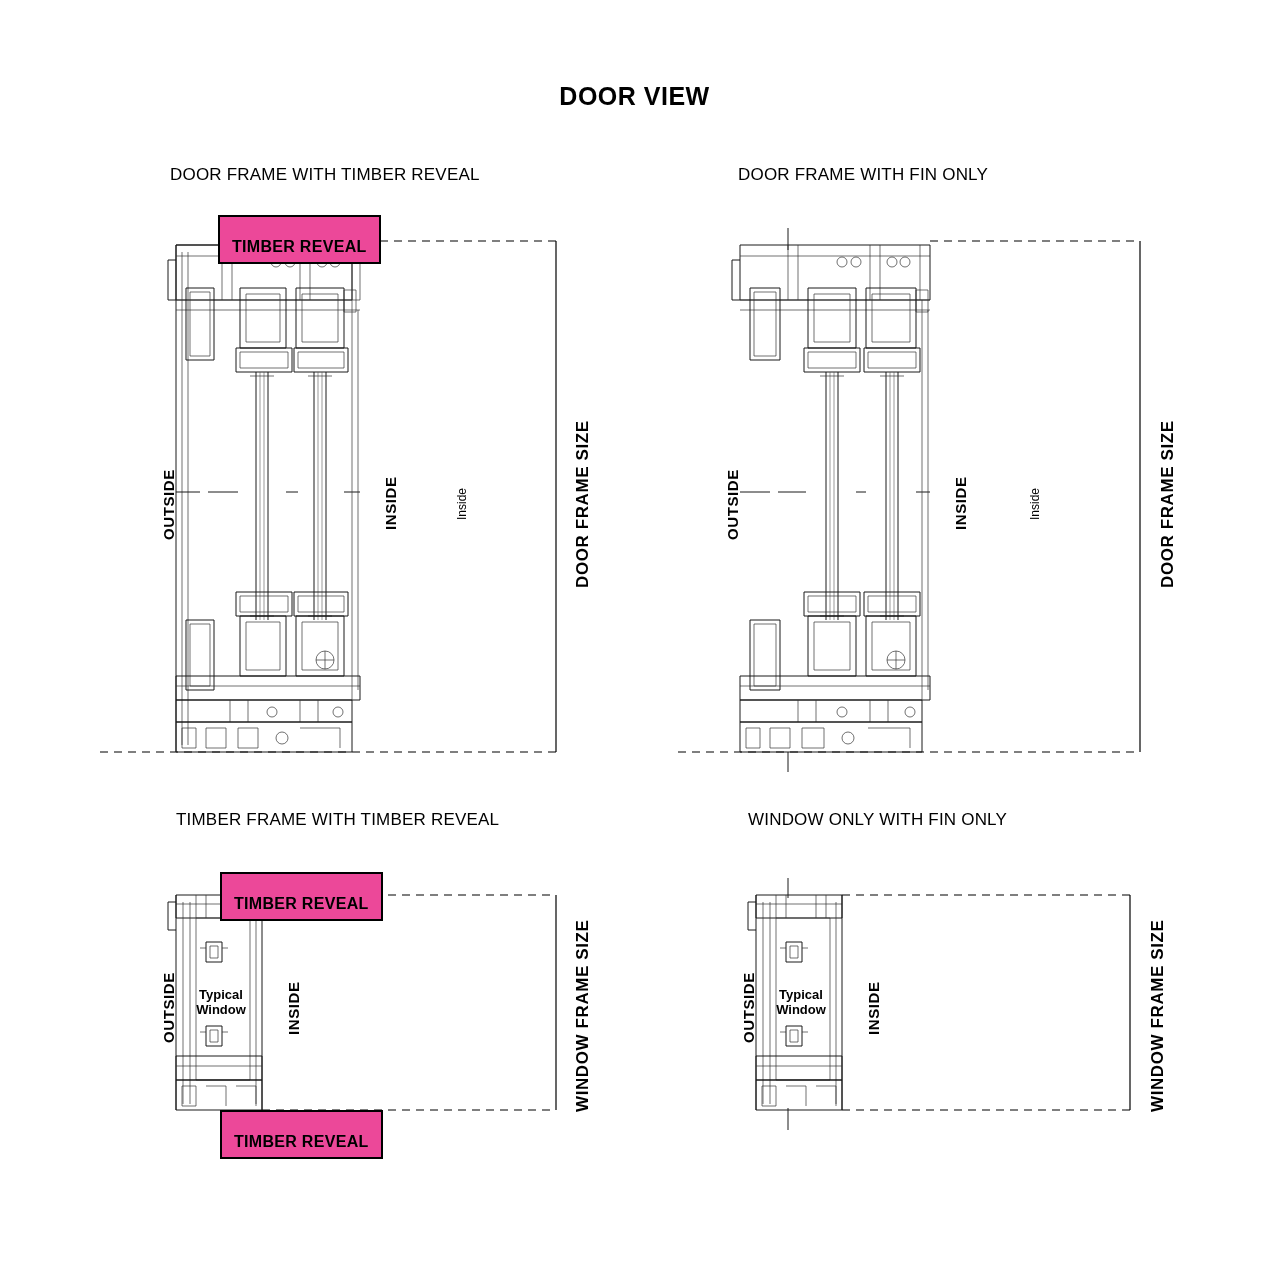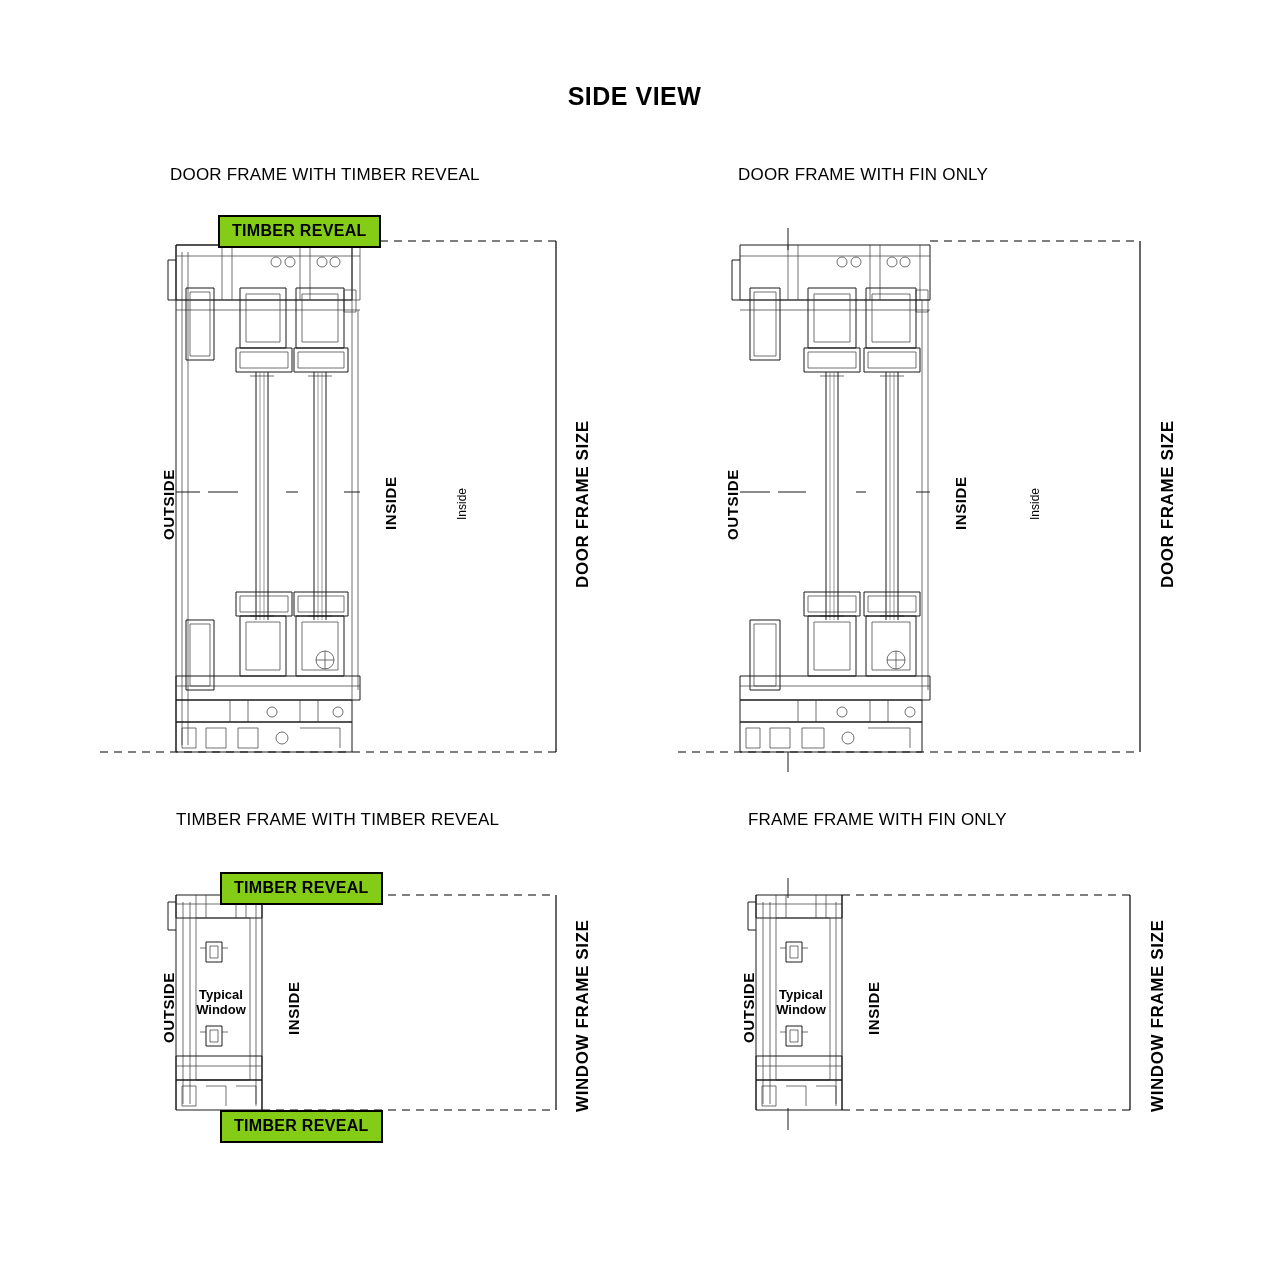--- a/index.html
+++ b/index.html
@@ -54,25 +54,25 @@
     font-size: 17px;
   }
   .vlabel.light {
     font-weight: normal;
     font-size: 12px;
     letter-spacing: 0;
   }
   .boxlabel {
     position: absolute;
     border: 2px solid #000;
-    background: #84cc16;
+    background: #ec4899;
     font-size: 16px;
     font-weight: bold;
     letter-spacing: 0.3px;
-    padding: 5px 12px 6px 12px;
+    padding: 21px 12px 6px 12px;
     white-space: nowrap;
     text-align: center;
   }
   .winlabel {
     position: absolute;
     font-size: 13px;
     font-weight: bold;
     text-align: center;
     line-height: 1.15;
     white-space: nowrap;
@@ -87,21 +87,21 @@
   .ln-thin { stroke: #333; fill: none; stroke-width: 0.7; }
   .ln-lt { stroke: #555; fill: none; stroke-width: 0.6; }
   .dash { stroke: #000; fill: none; stroke-width: 1.1; stroke-dasharray: 8 6; }
   .solid-b { stroke: #000; fill: none; stroke-width: 1.2; }
 </style>
 </head>
 <body>
 
 <div class="page">
 
-  <div class="main-title">SIDE VIEW</div>
+  <div class="main-title">DOOR VIEW</div>
 
   <div class="panel" style="left:0;top:0;width:640px;height:790px;">
     <div class="panel-title" style="left:170px;top:165px;">DOOR FRAME WITH TIMBER REVEAL</div>
 
     <svg width="640" height="790">
 
       <path class="dash" d="M352 241 H556"></path>
       <path class="dash" d="M100 752 H556"></path>
       <path class="solid-b" d="M556 241 V752"></path>
 
@@ -364,21 +364,21 @@
     <div class="vlabel" style="left:160px;top:253px;">OUTSIDE</div>
     <div class="vlabel" style="left:285px;top:245px;">INSIDE</div>
     <div class="winlabel" style="left:180px;top:198px;width:82px;">
       <span>Typical</span><br>
       <span>Window</span>
     </div>
     <div class="vlabel size" style="left:573px;top:322px;">WINDOW FRAME SIZE</div>
   </div>
 
   <div class="panel" style="left:630px;top:790px;width:639px;height:420px;">
-    <div class="panel-title" style="left:118px;top:20px;">FRAME FRAME  WITH FIN ONLY</div>
+    <div class="panel-title" style="left:118px;top:20px;">WINDOW ONLY  WITH FIN ONLY</div>
 
     <svg width="639" height="420">
 
       <path class="dash" d="M212 105 H500"></path>
       <path class="dash" d="M212 320 H500"></path>
       <path class="solid-b" d="M500 105 V320"></path>
 
       <path class="ln" d="M158 88 V108"></path>
       <path class="ln" d="M158 318 V340"></path>
 

